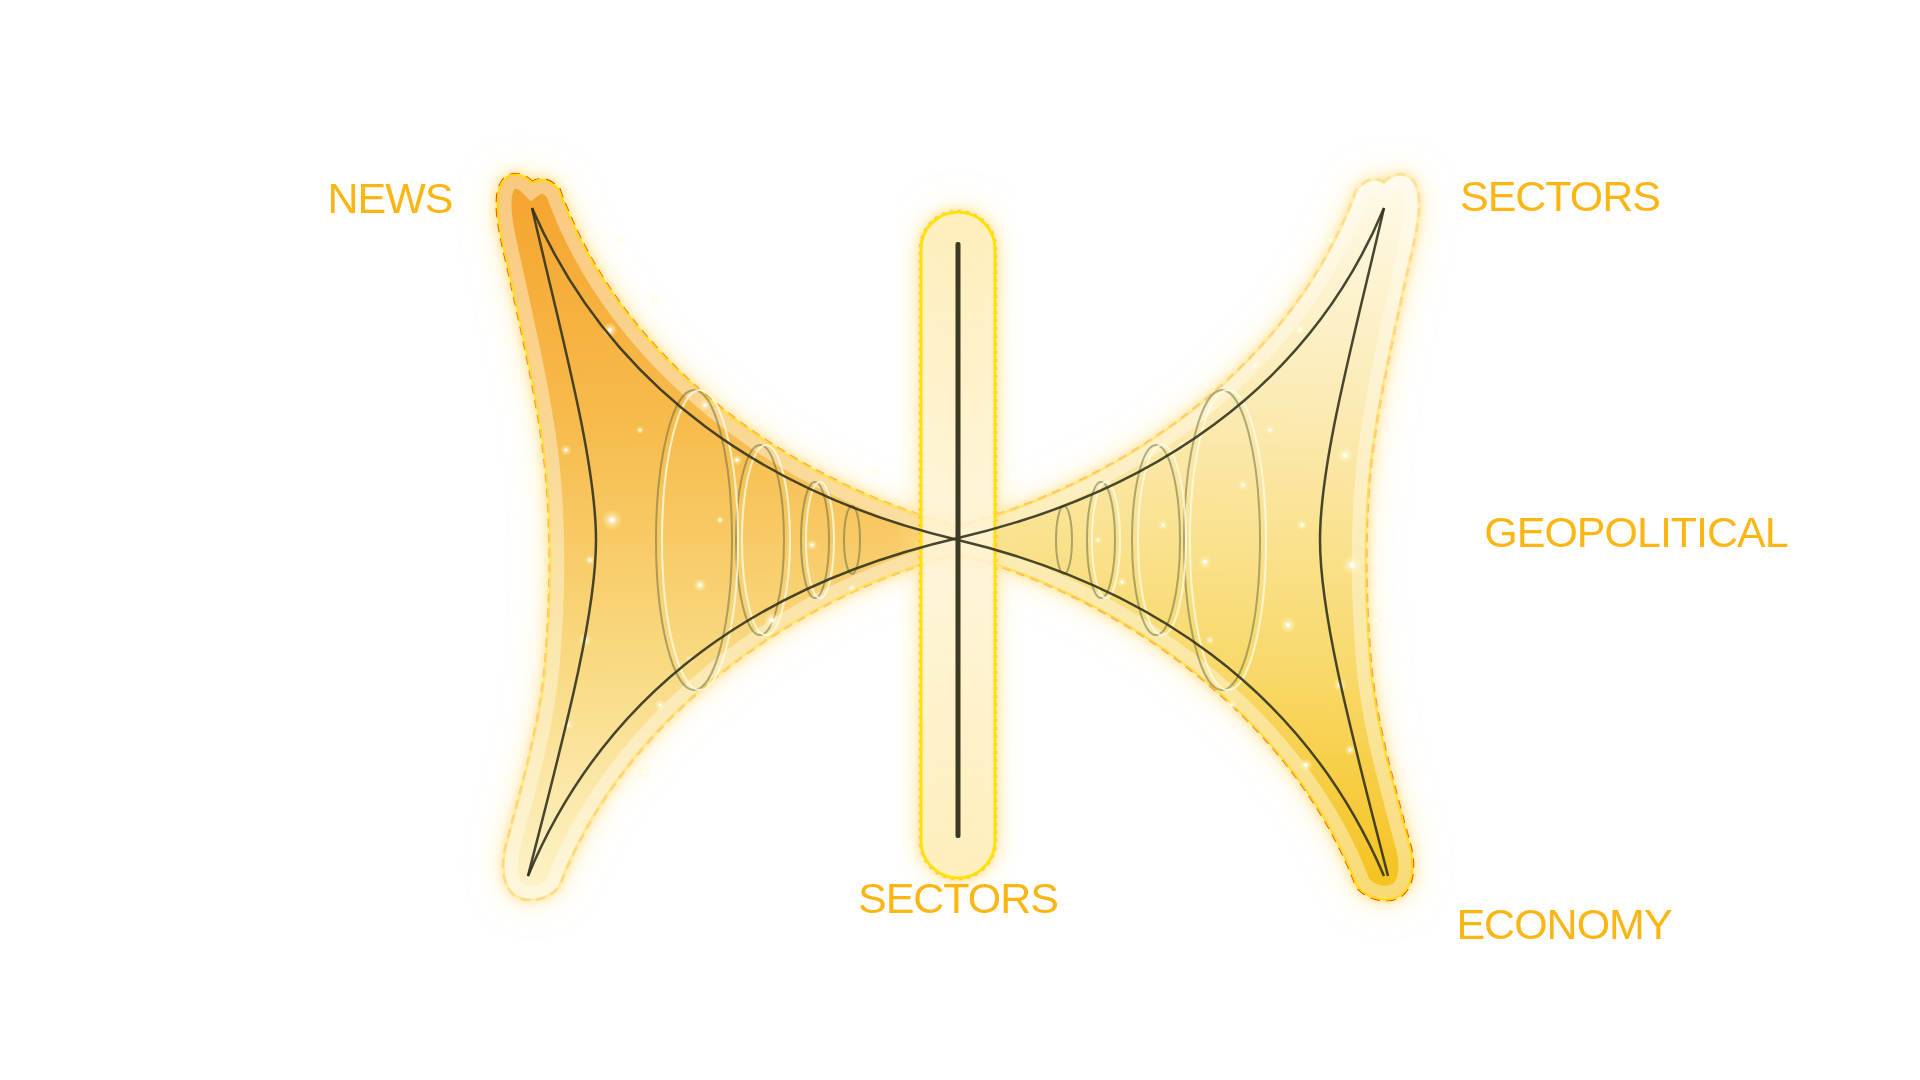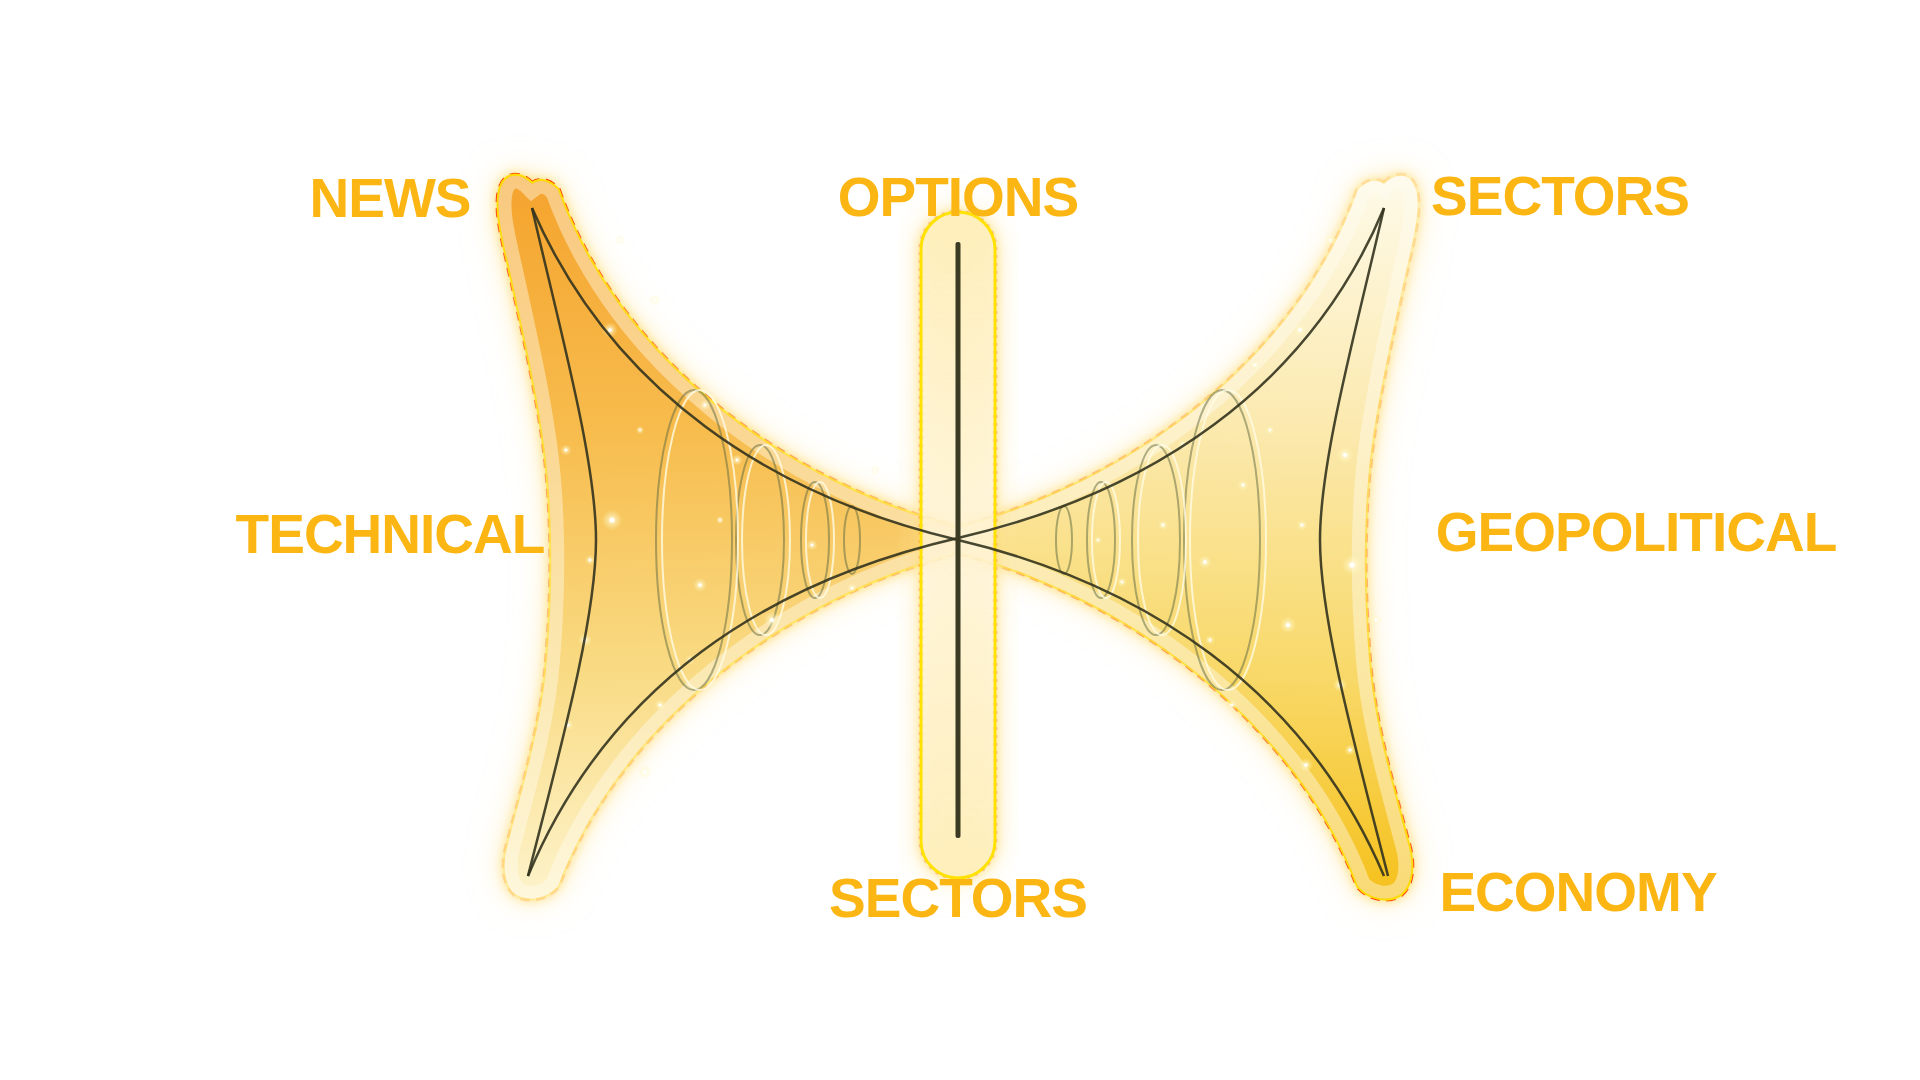--- a/index.html
+++ b/index.html
@@ -4,31 +4,31 @@
 <style>
   html,body{margin:0;padding:0;background:#FFFFFF;}
   body{
     width:1920px;height:1080px;position:relative;overflow:hidden;
     font-family:"Liberation Sans","DejaVu Sans",sans-serif;
   }
   .stage{position:absolute;inset:0;}
   svg.art{position:absolute;left:0;top:0;width:1920px;height:1080px;display:block;}
   .lbl{
     position:absolute;transform:translate(-50%,-50%);
-    font-weight:700;font-size:55px;letter-spacing:-1px;white-space:nowrap;
+    font-weight:400;font-size:43px;letter-spacing:-1px;white-space:nowrap;
     color:var(--label-color,#FBB614);z-index:5;user-select:none;
   }
   .lbl-news{left:390px;top:198px;}
   .lbl-options{left:958px;top:197px;}
   .lbl-sectors{left:1560px;top:196px;text-align:center;}
   .lbl-technical{left:390px;top:534px;}
   .lbl-geopolitical{left:1636px;top:532px;}
   .lbl-fundamental{left:390px;top:892px;}
   .lbl-market{left:958px;top:898px;}
-  .lbl-economy{left:1564px;top:892px;margin-left:14px;}
+  .lbl-economy{left:1564px;top:924px;}
 </style>
 </head>
 <body style="--label-color: #FBB614; background: rgb(255, 255, 255);">
 
 <div class="stage">
 
   <svg class="art" viewBox="0 0 1920 1080" aria-hidden="true">
     <defs>
 
       <path id="fL" d="M 532 184
@@ -208,19 +208,17 @@
       <path d="M 532 208 C 612 392, 772 496, 958 540 C 1144 584, 1304 688, 1384 876"></path>
       <path d="M 528 876 C 608 684, 768 582, 958 538 C 1148 494, 1308 390, 1384 208"></path>
       <path d="M 532 208 C 560 330, 596 460, 596 540 C 596 620, 560 750, 528 876"></path>
       <path d="M 1384 208 C 1356 330, 1320 460, 1320 540 C 1320 620, 1356 750, 1388 876"></path>
     </g>
 
     <rect x="955.5" y="242" width="5" height="596" rx="2" fill="#3A3B22"></rect>
   </svg>
 
   <div class="lbl lbl-news">NEWS</div>
-  <div class="lbl lbl-options">OPTIONS</div>
   <div class="lbl lbl-sectors">SECTORS</div>
-  <div class="lbl lbl-technical">TECHNICAL</div>
   <div class="lbl lbl-geopolitical">GEOPOLITICAL</div>
   <div class="lbl lbl-market">SECTORS</div>
   <div class="lbl lbl-economy">ECONOMY</div>
 </div>
 
 </body></html>

